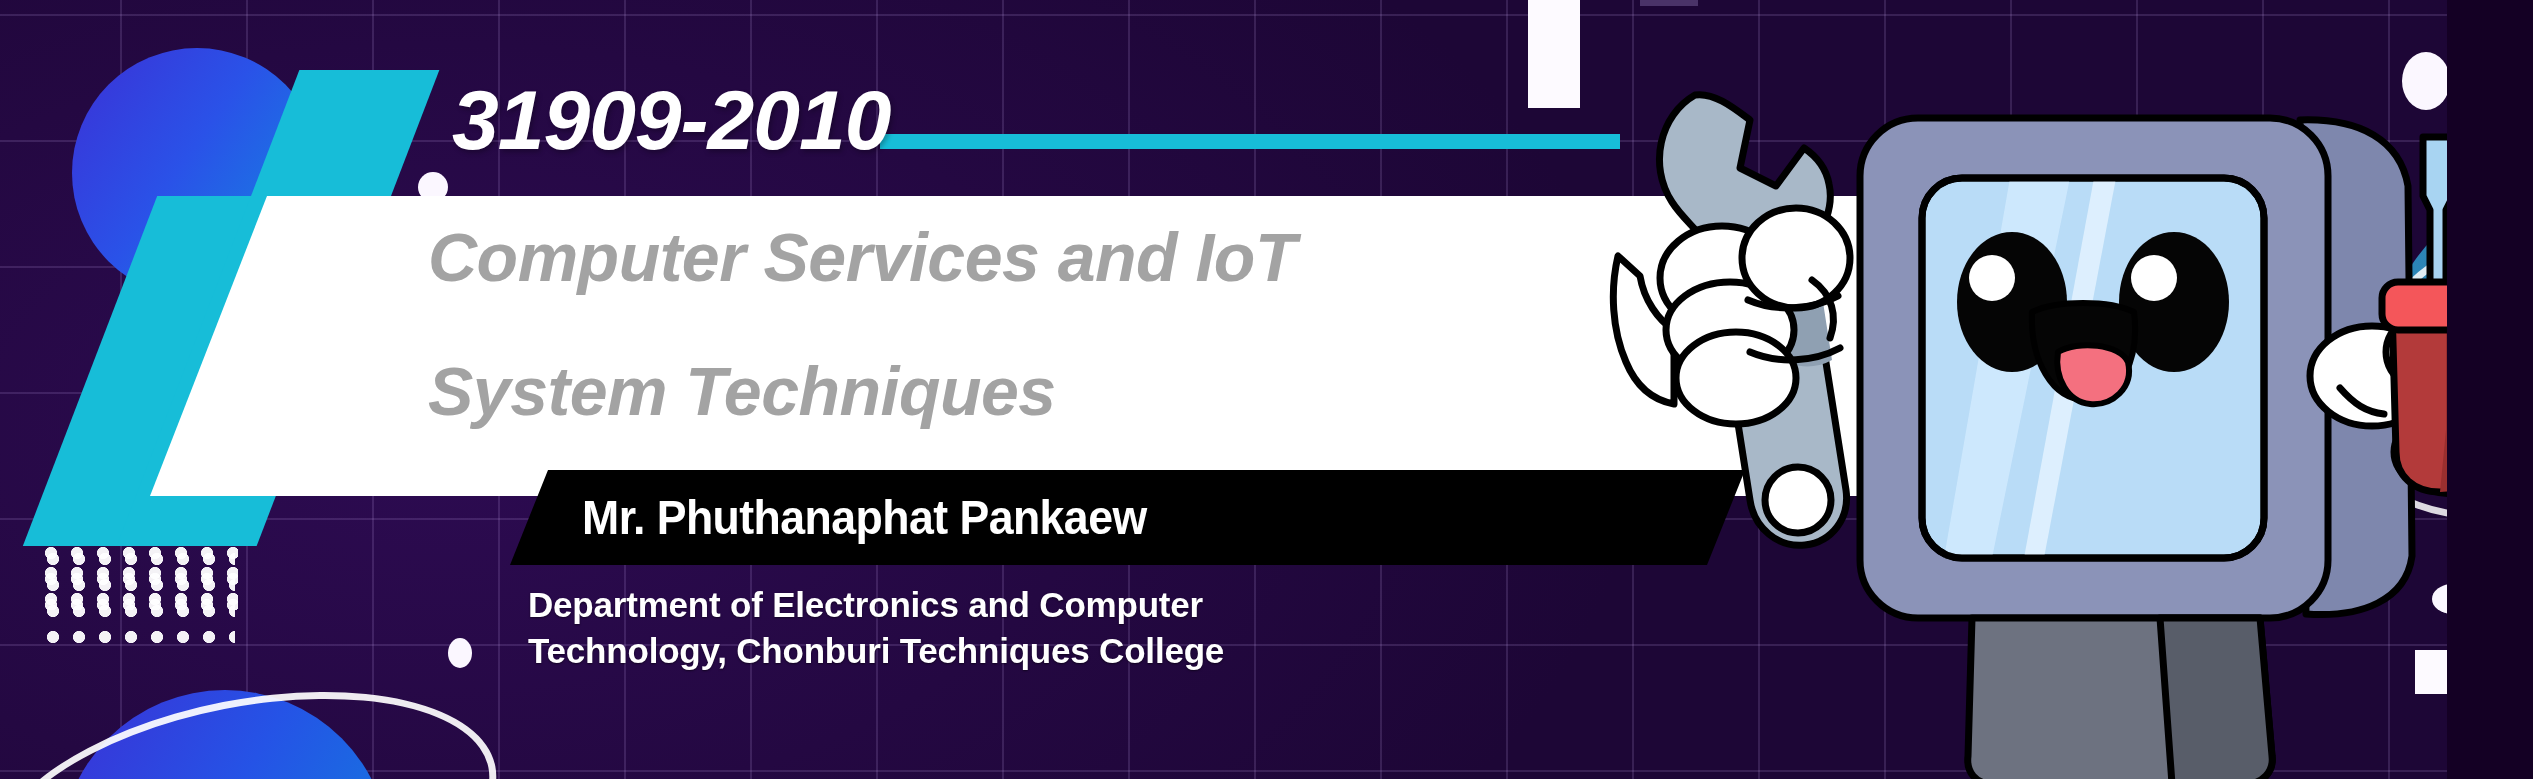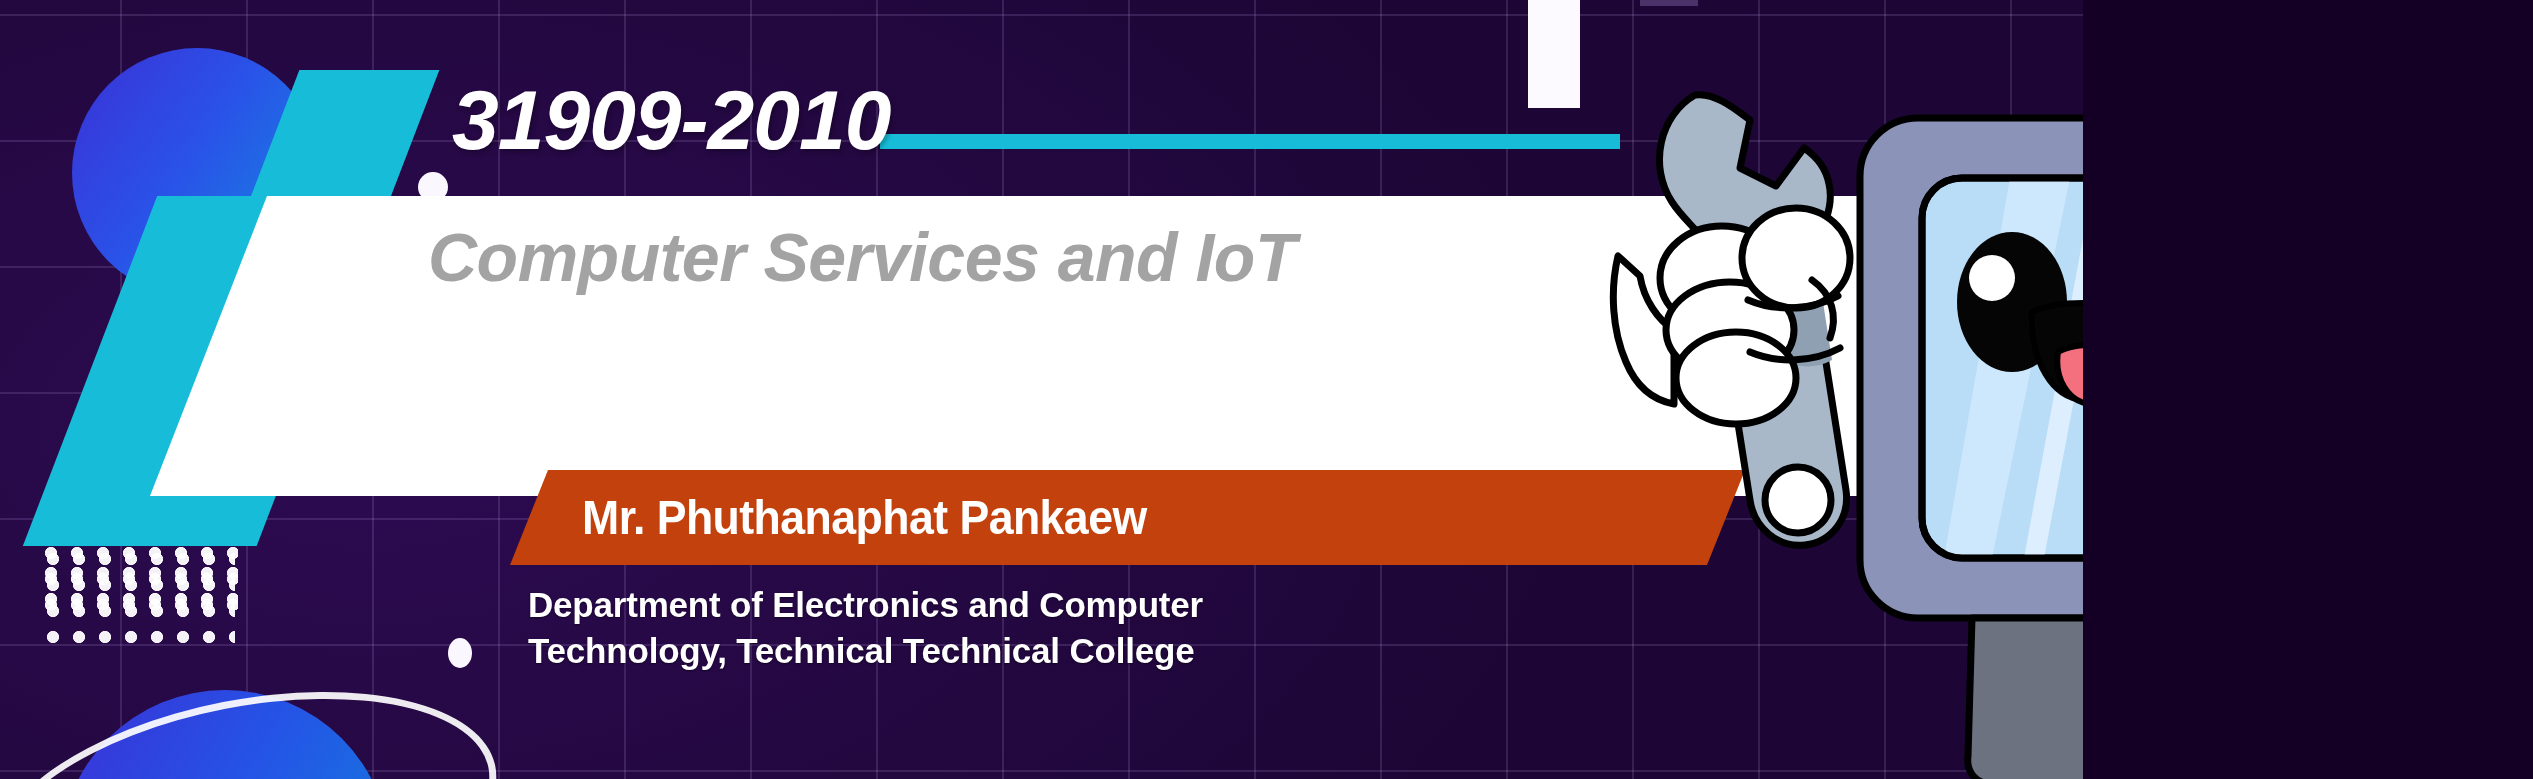--- a/index.html
+++ b/index.html
@@ -4,21 +4,21 @@
 <style>
   * { margin:0; padding:0; box-sizing:border-box; }
   html, body { background:#140024; }
   body {
     font-family:"Liberation Sans", sans-serif;
     -webkit-font-smoothing:antialiased;
   }
 
   #banner {
     position:relative;
-    width:2083px;
+    width:2447px;
     height:779px;
     overflow:hidden;
     background:#260a45;
   }
 
   
   .bg-base {
     position:absolute; inset:0;
     background:
       radial-gradient(ellipse 1200px 700px at 18% 55%, #2d0b52 0%, #240842 55%, #1d0636 100%),
@@ -110,21 +110,21 @@
     width:1730px; height:300px;
     background:#ffffff;
     clip-path:polygon(117px 0, 100% 0, 100% 100%, 0 100%);
   }
 
   
   .name-banner {
     position:absolute;
     left:510px; top:470px;
     width:1235px; height:95px;
-    background:#c2410c;
+    background:#000000;
     clip-path:polygon(38px 0, 100% 0, calc(100% - 38px) 100%, 0 100%);
     display:flex;
     align-items:center;
   }
   .name-banner .name-text {
     margin-left:72px;
     color:#ffffff;
     font-size:48px;
     font-weight:bold;
     letter-spacing:-0.6px;
@@ -212,28 +212,29 @@
   <div class="slash slash-thin"></div>
   <div class="slash slash-thick"></div>
 
   <div class="white-panel"></div>
 
   <div class="code-rule"></div>
 
   <div class="course-code">31909-2010</div>
 
   <div class="title-line title-1">Computer Services and IoT</div>
+  <div class="title-line title-2">System Techniques</div>
 
   <div class="name-banner">
     <span class="name-text">Mr. Phuthanaphat Pankaew</span>
   </div>
 
   <div class="dept">
     <div>Department of Electronics and Computer</div>
-    <div>Technology, Technical Technical College</div>
+    <div>Technology, Chonburi Techniques College</div>
   </div>
 
   <svg class="character" viewBox="0 0 933 779">
     <g stroke="#000" stroke-width="7" stroke-linejoin="round" stroke-linecap="round">
 
       <g>
         <path d="M95 95 C60 115 48 165 72 202 C86 224 108 236 112 258
                  L150 500 C154 528 178 548 205 545 C232 542 250 518 246 490
                  L208 248 C224 232 234 206 229 184 C226 168 216 156 204 148
                  L176 186 L140 168 L150 120 C134 108 114 92 95 95 Z" fill="#a8b8c8"></path>

